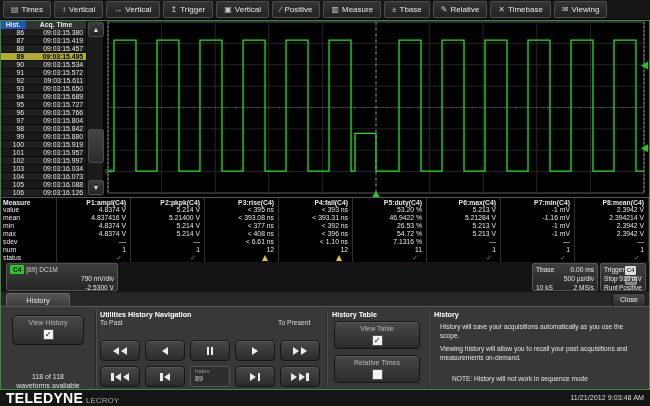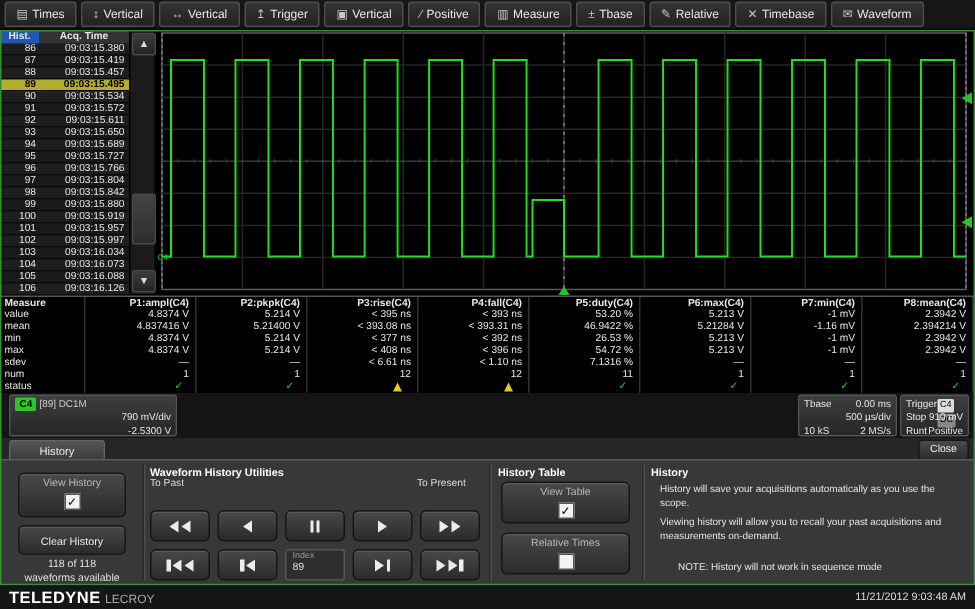--- a/index.html
+++ b/index.html
@@ -77,21 +77,21 @@
   #index-field .iv{font-size:7px;color:#ddd;display:block;line-height:8px;}
   #nav-scroll{position:absolute;left:100px;top:84px;width:220px;height:11px;background:#222;border:1px solid #555;box-sizing:border-box;}
   #nav-scroll .sa{position:absolute;top:0;width:13px;height:9px;background:linear-gradient(#444,#2a2a2a);display:flex;align-items:center;justify-content:center;}
   #nav-scroll .sthumb{position:absolute;left:128px;top:0;width:34px;height:9px;background:linear-gradient(#555,#333);border:1px solid #666;box-sizing:border-box;}
   .stri-l{width:0;height:0;border-right:5px solid #ececec;border-top:3.5px solid transparent;border-bottom:3.5px solid transparent;}
   .stri-r{width:0;height:0;border-left:5px solid #ececec;border-top:3.5px solid transparent;border-bottom:3.5px solid transparent;}
   .info-p{position:absolute;font-size:6.6px;color:#e4e4e4;line-height:8.5px;}
   
   #statusbar{position:absolute;left:0;top:389px;width:650px;height:17px;background:#151515;display:flex;align-items:center;
              justify-content:space-between;padding:0 6px;box-sizing:border-box;}
-  #brand b{font-size:11px;letter-spacing:.3px;color:#fff;}
+  #brand b{font-size:14px;letter-spacing:.3px;color:#fff;}
   #brand span{font-size:8px;color:#aaa;margin-left:3px;}
   #datetime{font-size:7.2px;color:#ddd;}
   .smalltxt{font-size:7px;color:#e0e0e0;text-align:center;line-height:8.5px;}
 </style>
 </head>
 <body>
 
 <div id="app">
 
   <div id="menubar">
@@ -130,21 +130,21 @@
       <div class="menu-item">
         <span class="mi-icon">✎</span>
         <span>Relative</span>
       </div>
       <div class="menu-item">
         <span class="mi-icon">✕</span>
         <span>Timebase</span>
       </div>
       <div class="menu-item">
         <span class="mi-icon">✉</span>
-        <span>Waveform</span>
+        <span>Viewing</span>
       </div>
     </div>
 
   <div id="histpanel">
     <div class="hhead">
       <div class="hc1">Hist.</div>
       <div class="hc2">Acq. Time</div>
     </div>
     <div id="histrows">
         <div class="hrow">
@@ -457,28 +457,27 @@
 
   <div id="dialog">
     <div id="dlg-tab">History</div>
     <div id="dlg-close">Close</div>
     <div id="dlg-body">
 
       <div class="dlg-btn" style="left:12px;top:8px;width:72px;height:30px;">
         <span class="btn-label">View History</span>
         <span class="chk">✓</span>
       </div>
-      <div class="dlg-btn" style="left:12px;top:43px;width:72px;height:20px;text-align:center;line-height:20px;font-size:7.2px;">Clear History</div>
       <div class="smalltxt" style="position:absolute;left:4px;top:66px;width:88px;">
         <span>118 of 118</span><br><span>waveforms available</span>
       </div>
 
       <div class="vdiv" style="left:95px;"></div>
 
-      <div class="grp-title" style="left:100px;top:3px;">Waveform History Utilities</div>
+      <div class="grp-title" style="left:100px;top:3px;">Utilities History Navigation</div>
       <div class="navlbl" style="left:100px;top:12px;">To Past</div>
       <div class="navlbl" style="left:278px;top:12px;">To Present</div>
 
       <div class="dlg-btn media-btn" style="left:100px;top:33px;">
         <span class="tri-l"></span>
           <span class="tri-l"></span>
         </div>
       <div class="dlg-btn media-btn" style="left:145px;top:33px;">
         <span class="tri-l"></span>
         </div>

